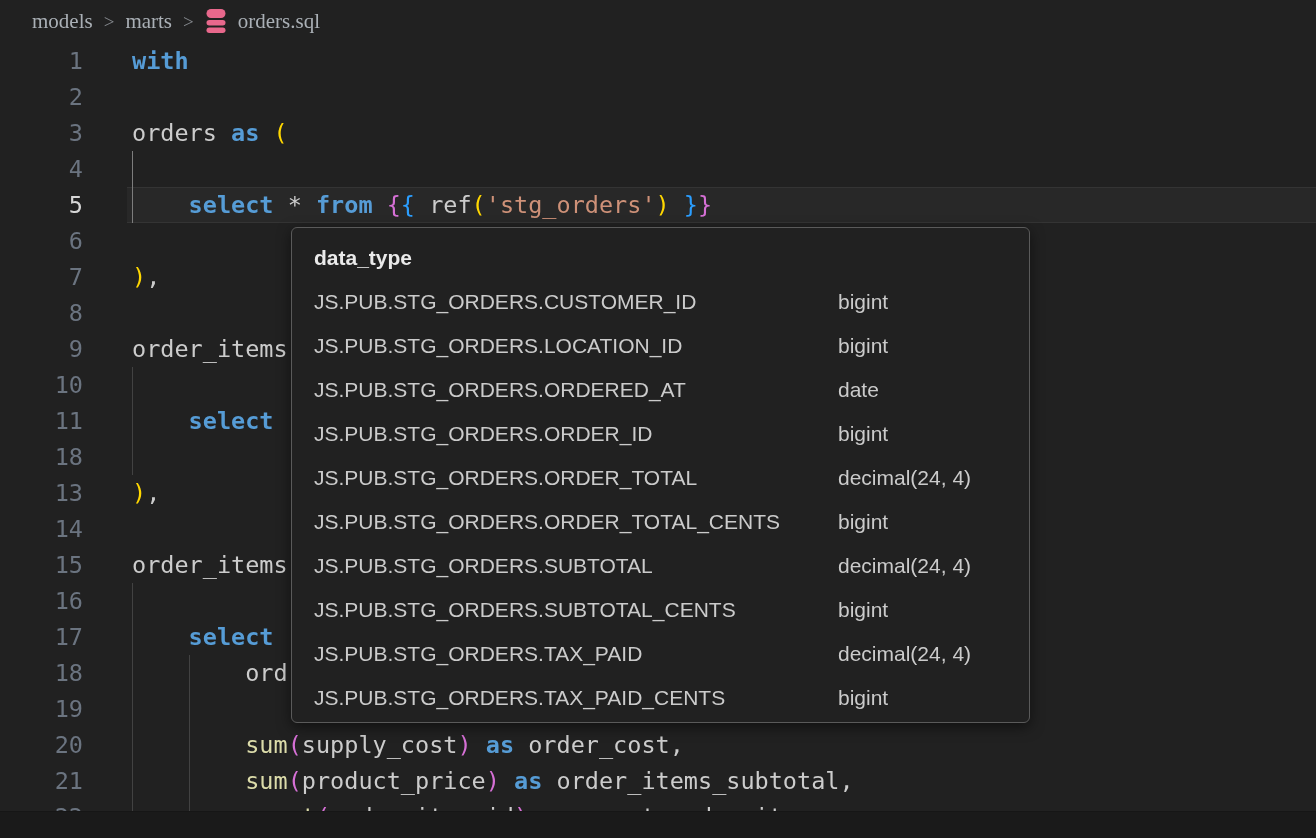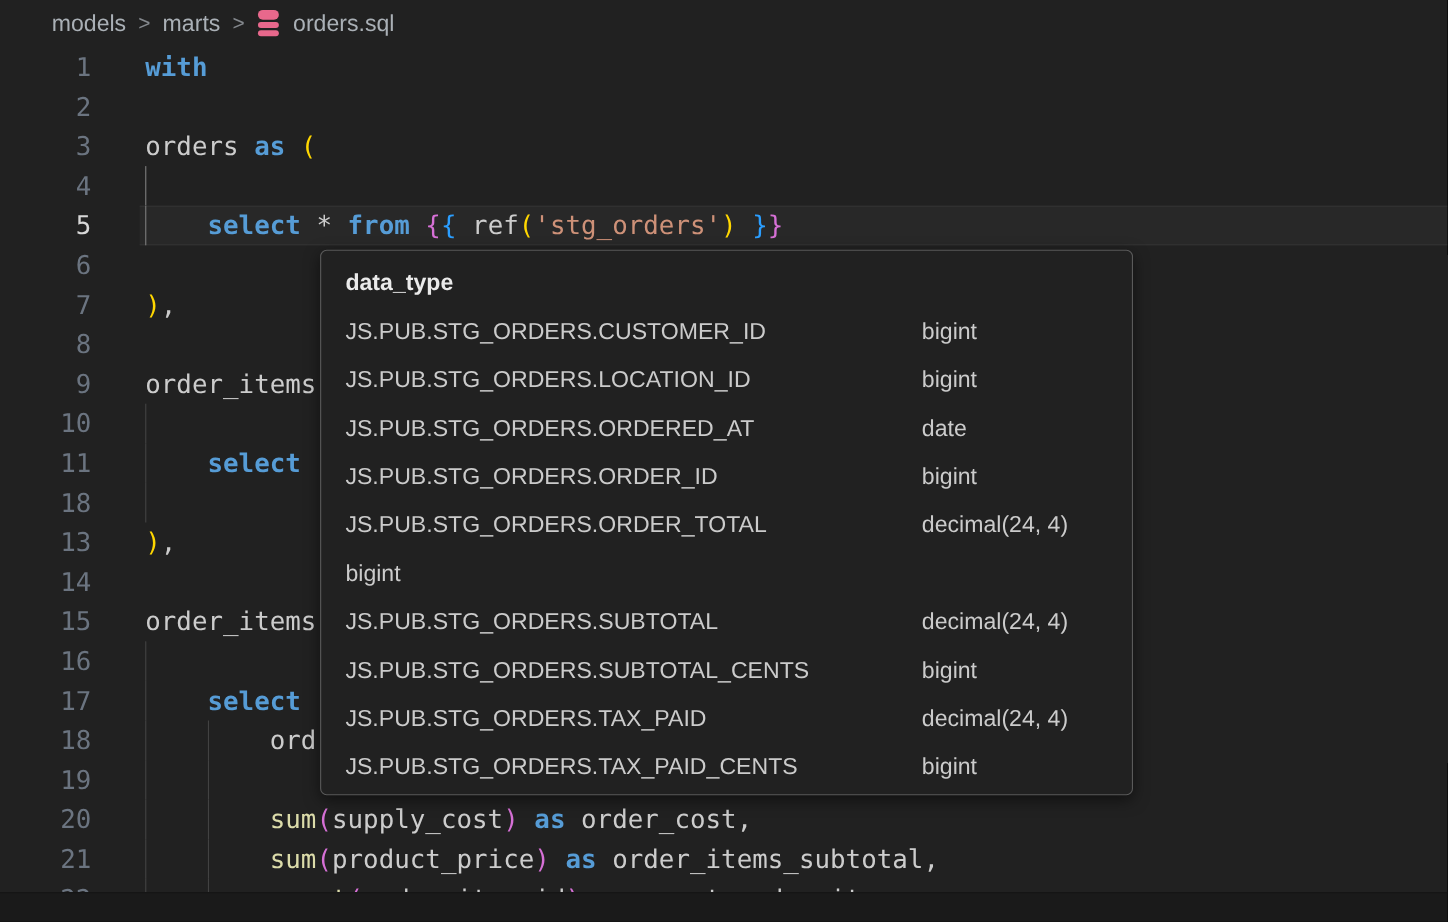--- a/index.html
+++ b/index.html
@@ -4,22 +4,22 @@
 <style>
   html,body{margin:0;padding:0;background:#000;}
   .screen{
     position:relative;width:1316px;height:838px;overflow:hidden;
     background:var(--background);
     font-family:"DejaVu Sans Mono",monospace;
   }
   
   .breadcrumb{
     position:absolute;top:0;left:0;right:0;height:43px;
-    display:flex;align-items:center;gap:11px;padding-left:47px;
-    font-family:Liberation Sans, sans-serif;font-size:21px;
+    display:flex;align-items:center;gap:11px;padding-left:32px;
+    font-family:Liberation Serif, serif;font-size:21px;
     color:var(--breadcrumb_text);
   }
   .breadcrumb .sep{color:var(--breadcrumb_separator);font-size:19px;}
   .breadcrumb .crumb{cursor:pointer;}
   .db-icon{display:inline-block;width:24px;height:27px;margin:0 -1px;}
   
   .code{position:absolute;top:43px;left:0;right:0;}
   .code-line{position:relative;height:36px;line-height:36px;font-size:23.5px;}
   .gut{
     position:relative;display:inline-block;width:83px;text-align:right;
@@ -123,20 +123,21 @@
       </div>
       <div class="popup-row">
         <span>JS.PUB.STG_ORDERS.ORDER_ID</span>
         <span>bigint</span>
       </div>
       <div class="popup-row">
         <span>JS.PUB.STG_ORDERS.ORDER_TOTAL</span>
         <span>decimal(24, 4)</span>
       </div>
       <div class="popup-row">
+        <span>JS.PUB.STG_ORDERS.ORDER_TOTAL_CENTS</span>
         <span>bigint</span>
       </div>
       <div class="popup-row">
         <span>JS.PUB.STG_ORDERS.SUBTOTAL</span>
         <span>decimal(24, 4)</span>
       </div>
       <div class="popup-row">
         <span>JS.PUB.STG_ORDERS.SUBTOTAL_CENTS</span>
         <span>bigint</span>
       </div>

